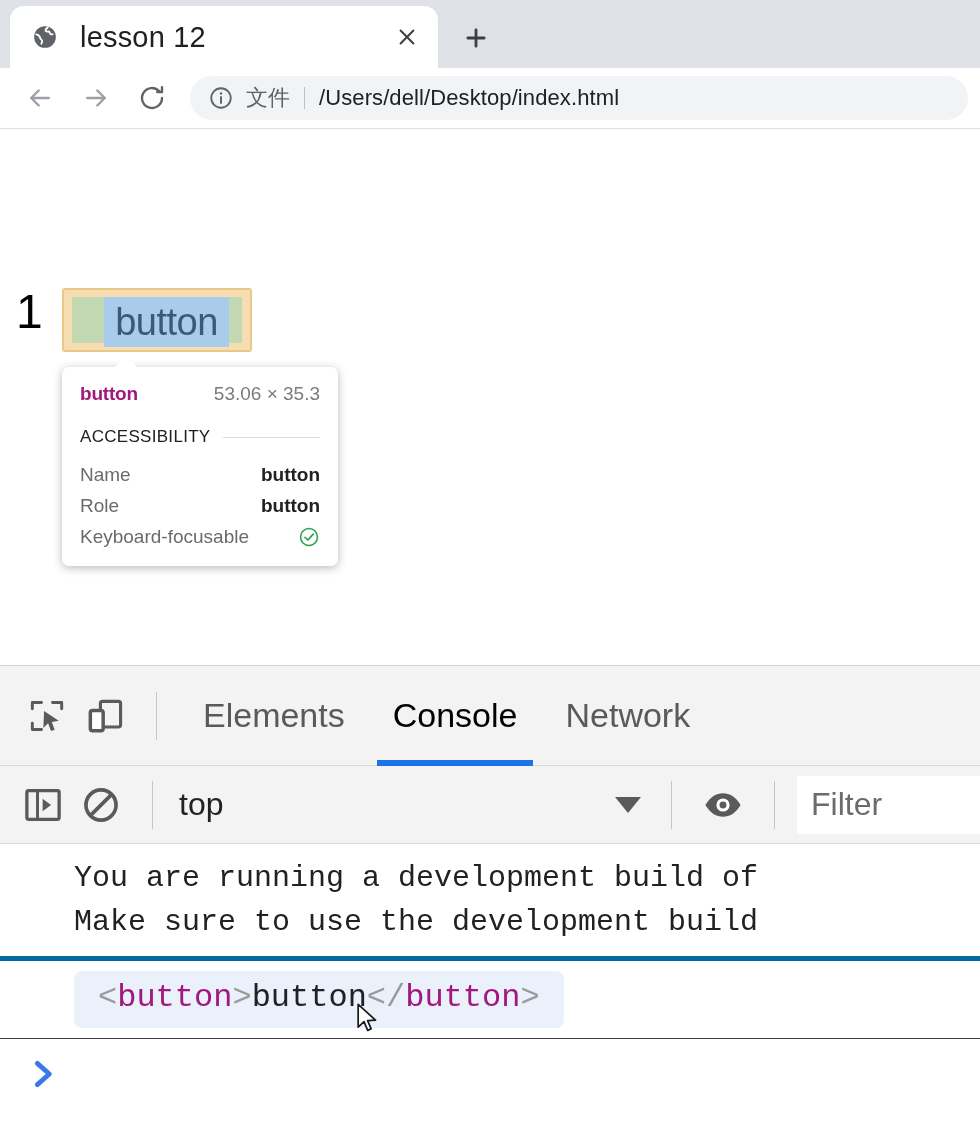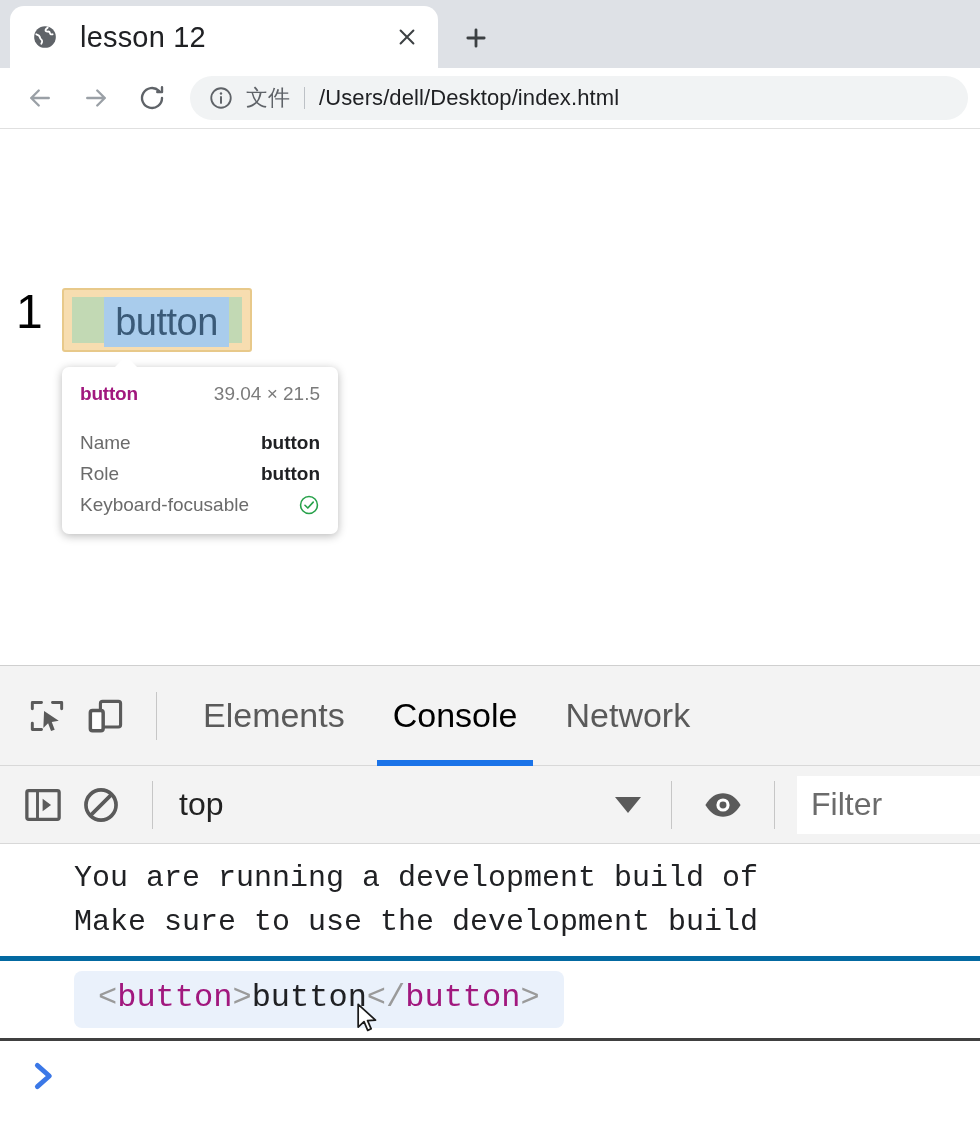--- a/index.html
+++ b/index.html
@@ -319,21 +319,21 @@
     border-bottom: 5px solid #0369a1;
     padding: 12px 0 12px 74px;
     font-family: "Liberation Mono", monospace;
     font-size: 30px;
     line-height: 44px;
     color: #202124;
     white-space: nowrap;
     overflow: hidden;
   }
   .console-row-obj {
-    border-bottom: 3px solid #404040;
+    border-bottom: 1px solid #404040;
     padding: 10px 0 10px 74px;
     position: relative;
   }
   .obj-pill {
     display: inline-block;
     background: #eaf1fb;
     border-radius: 8px;
     padding: 3px 24px 6px 24px;
     font-family: "Liberation Mono", monospace;
     font-size: 32px;
@@ -428,21 +428,25 @@
     <div class="hl-padding">
       <div class="hl-content">
         <span class="hl-label">button</span>
       </div>
     </div>
   </div>
 
   <div class="inspector-tip">
     <div class="tip-header">
       <span class="tip-tag">button</span>
-      <span class="tip-dims">39.04 × 21.5</span>
+      <span class="tip-dims">53.06 × 35.3</span>
+    </div>
+    <div class="tip-section">
+      <span class="tip-section-title">ACCESSIBILITY</span>
+      <span class="tip-section-rule"></span>
     </div>
     <div class="tip-row">
       <span class="tip-key">Name</span>
       <span class="tip-val">button</span>
     </div>
     <div class="tip-row">
       <span class="tip-key">Role</span>
       <span class="tip-val">button</span>
     </div>
     <div class="tip-row">

